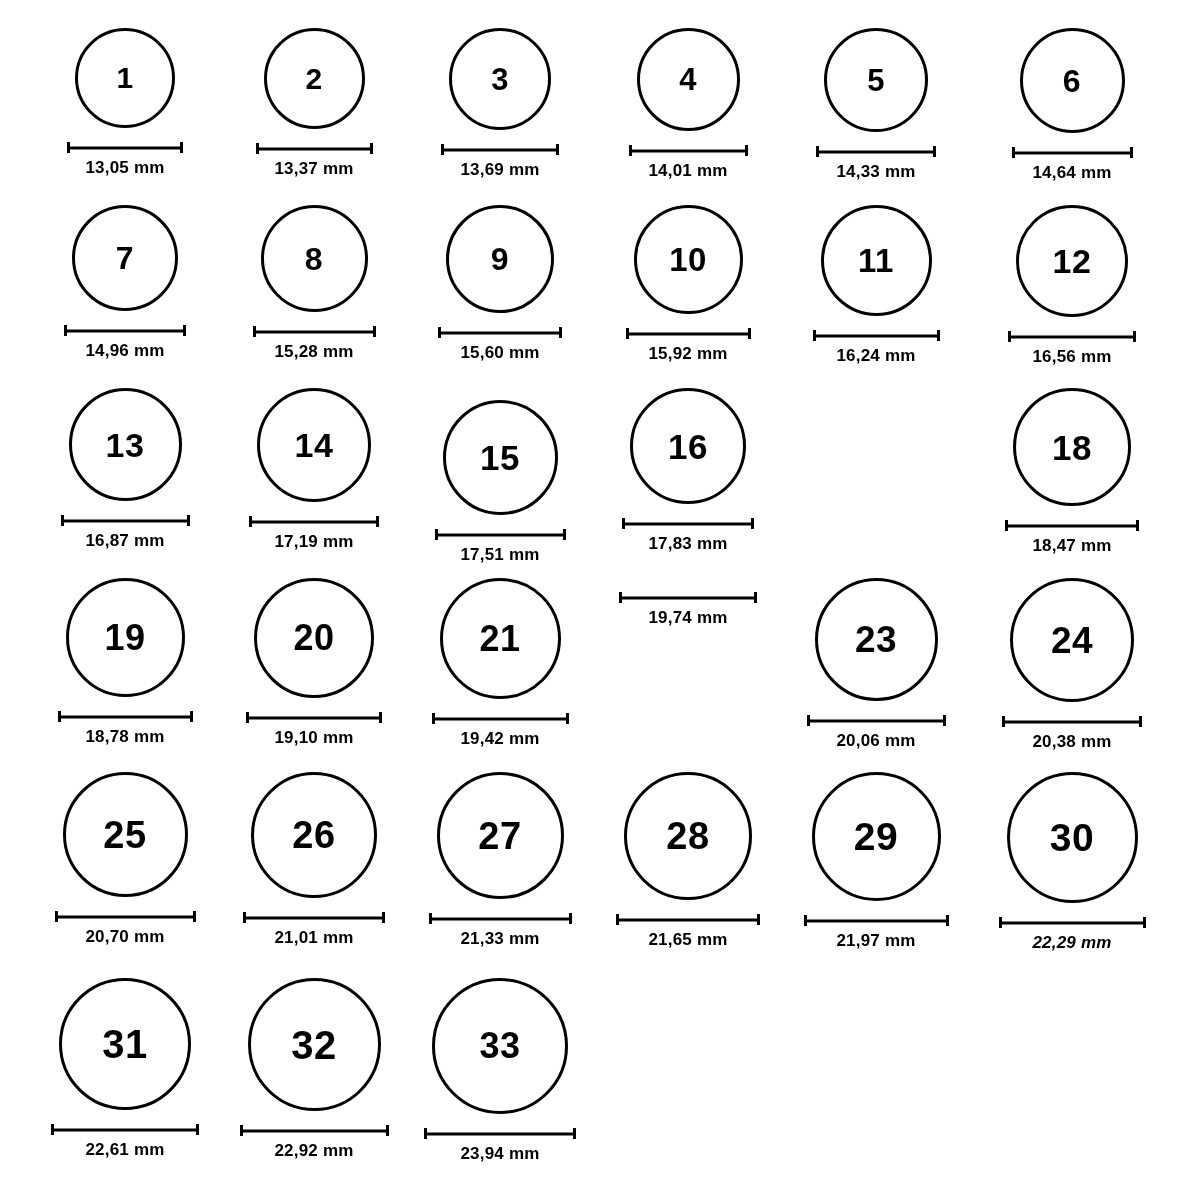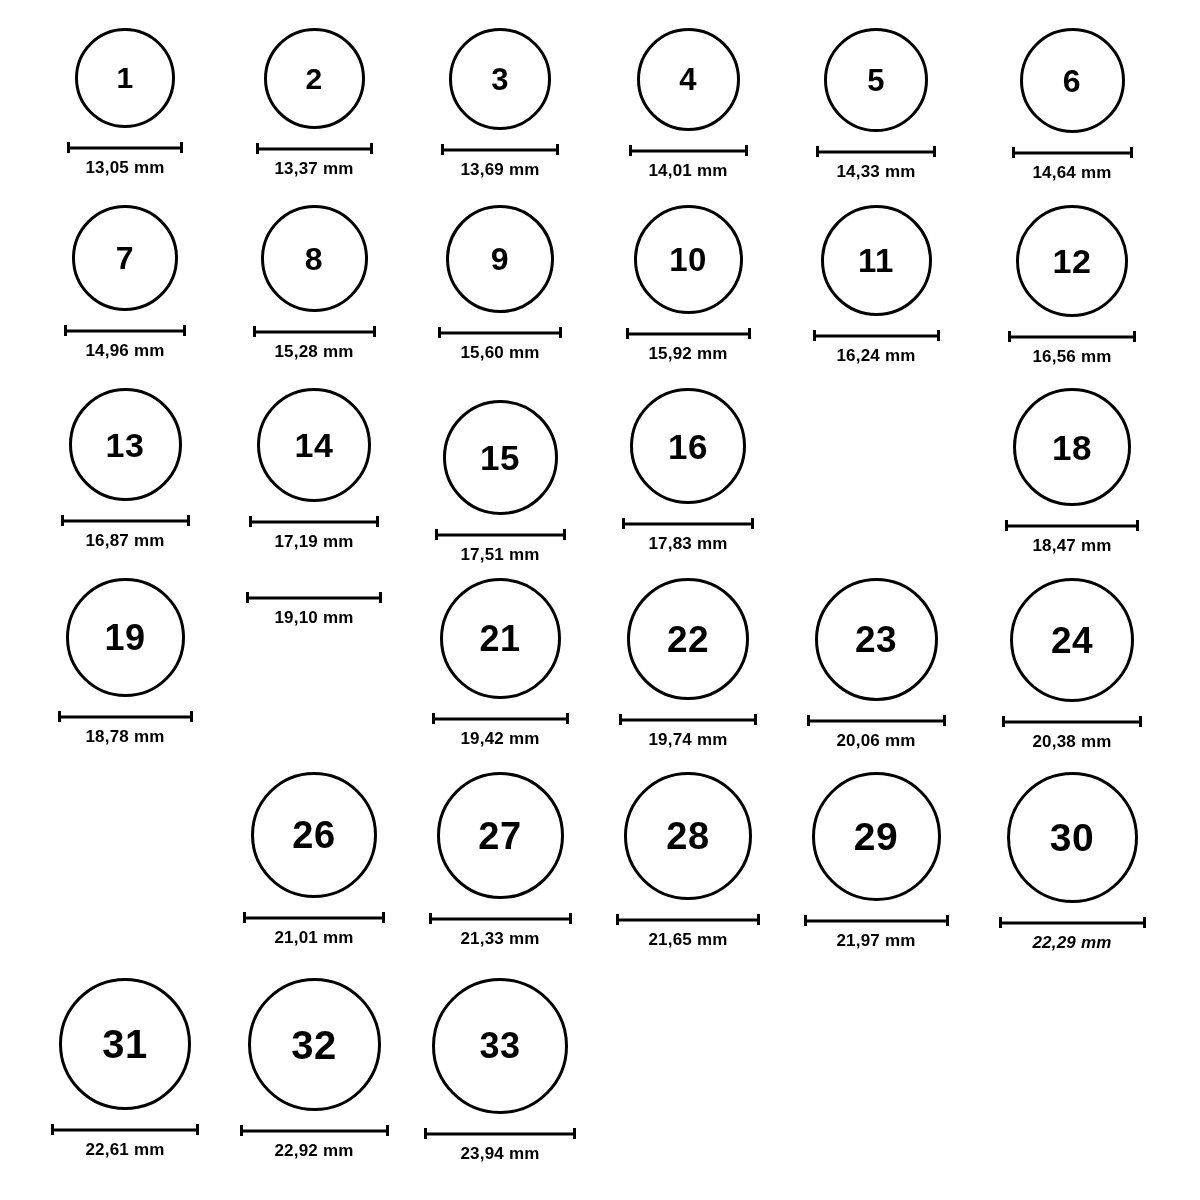--- a/index.html
+++ b/index.html
@@ -311,20 +311,23 @@
       <div class="dim-wrap" style="margin-top: 14px;">
         <div class="dim-bar" style="width: 135px;">
           <div class="line"></div>
           <div class="cap left"></div>
           <div class="cap right"></div>
         </div>
         <div class="dim-label">18,78 mm</div>
       </div>
     </div>
     <div class="ring-cell" style="width: 176px; left: 226px; top: 578px;">
+      <div class="ring-circle" style="width: 120px; height: 120px;">
+        <span class="ring-number" style="font-size: 36px;">20</span>
+      </div>
       <div class="dim-wrap" style="margin-top: 14px;">
         <div class="dim-bar" style="width: 136px;">
           <div class="line"></div>
           <div class="cap left"></div>
           <div class="cap right"></div>
         </div>
         <div class="dim-label">19,10 mm</div>
       </div>
     </div>
     <div class="ring-cell" style="width: 177px; left: 411.5px; top: 578px;">
@@ -334,23 +337,20 @@
       <div class="dim-wrap" style="margin-top: 14px;">
         <div class="dim-bar" style="width: 137px;">
           <div class="line"></div>
           <div class="cap left"></div>
           <div class="cap right"></div>
         </div>
         <div class="dim-label">19,42 mm</div>
       </div>
     </div>
     <div class="ring-cell" style="width: 178px; left: 599px; top: 578px;">
-      <div class="ring-circle" style="width: 122px; height: 122px;">
-        <span class="ring-number" style="font-size: 37px;">22</span>
-      </div>
       <div class="dim-wrap" style="margin-top: 14px;">
         <div class="dim-bar" style="width: 138px;">
           <div class="line"></div>
           <div class="cap left"></div>
           <div class="cap right"></div>
         </div>
         <div class="dim-label">19,74 mm</div>
       </div>
     </div>
     <div class="ring-cell" style="width: 179px; left: 786.5px; top: 578px;">
@@ -372,20 +372,33 @@
       </div>
       <div class="dim-wrap" style="margin-top: 14px;">
         <div class="dim-bar" style="width: 140px;">
           <div class="line"></div>
           <div class="cap left"></div>
           <div class="cap right"></div>
         </div>
         <div class="dim-label">20,38 mm</div>
       </div>
     </div>
+    <div class="ring-cell" style="width: 181px; left: 34.5px; top: 772px;">
+      <div class="ring-circle" style="width: 125px; height: 125px;">
+        <span class="ring-number" style="font-size: 38px;">25</span>
+      </div>
+      <div class="dim-wrap" style="margin-top: 14px;">
+        <div class="dim-bar" style="width: 141px;">
+          <div class="line"></div>
+          <div class="cap left"></div>
+          <div class="cap right"></div>
+        </div>
+        <div class="dim-label">20,70 mm</div>
+      </div>
+    </div>
     <div class="ring-cell" style="width: 182px; left: 223px; top: 772px;">
       <div class="ring-circle" style="width: 126px; height: 126px;">
         <span class="ring-number" style="font-size: 38px;">26</span>
       </div>
       <div class="dim-wrap" style="margin-top: 14px;">
         <div class="dim-bar" style="width: 142px;">
           <div class="line"></div>
           <div class="cap left"></div>
           <div class="cap right"></div>
         </div>

